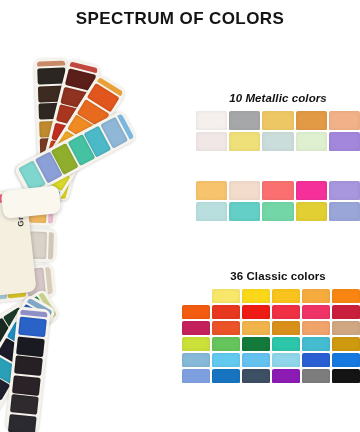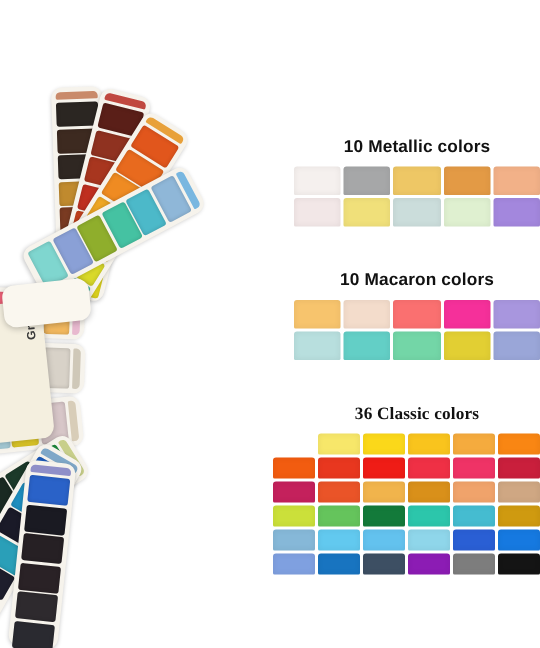--- a/index.html
+++ b/index.html
@@ -50,37 +50,38 @@
     font-size:11.5px;font-weight:bold;color:#111;text-align:center;
     margin:0 0 7px 0;letter-spacing:.1px;white-space:nowrap;
   }
   .grid{display:grid;gap:2px;}
   .swatch{
     border-radius:2px 2px 1px 1px;
     box-shadow:inset 0 0 4px rgba(0,0,0,.07);
   }
   .swatch.empty{background:transparent!important;box-shadow:none;}
 
-  .metallic-panel{left:196px;top:92px;width:164px;}
+  .metallic-panel{left:196px;top:92px;width:164px;font-style:italic;}
   .metallic-panel .grid{grid-template-columns:repeat(5,1fr);}
   .metallic-panel .swatch{height:19px;}
 
   .macaron-panel{left:196px;top:181px;width:164px;}
   .macaron-panel .grid{grid-template-columns:repeat(5,1fr);}
   .macaron-panel .swatch{height:19px;}
 
-  .classic-panel{left:182px;top:270px;width:178px;font-family:Liberation Serif, serif;}
+  .classic-panel{left:182px;top:270px;width:178px;}
   .classic-panel .panel-title{padding-left:14px;}
   .classic-panel .grid{grid-template-columns:repeat(6,1fr);gap:2px;}
   .classic-panel .swatch{height:14px;}
 </style>
 </head>
 <body>
 
 <div class="title-block">
+  <span class="title-line">SPECTRUM OF COLORS</span>
 </div>
 
 <div class="product-photo">
 
   <div class="strip" style="left:44px;top:0px;width:34px;height:120px;transform:rotate(-2deg);">
     <span class="cap" style="background:#c98a6a;"></span>
     <span class="pan" style="height:16px;background:#2b2622;"></span>
     <span class="pan" style="height:16px;background:#3d2a20;"></span>
     <span class="pan" style="height:16px;background:#2f2722;"></span>
     <span class="pan" style="height:16px;background:#c08a2e;"></span>
@@ -189,21 +190,20 @@
     <div class="swatch" style="background:#f2b188;"></div>
     <div class="swatch" style="background:#f2e7e7;"></div>
     <div class="swatch" style="background:#f0e07a;"></div>
     <div class="swatch" style="background:#cbdddb;"></div>
     <div class="swatch" style="background:#dff0d0;"></div>
     <div class="swatch" style="background:#a387dd;"></div>
   </div>
 </div>
 
 <div class="panel macaron-panel">
-  <div class="panel-title">10 Macaron colors</div>
   <div class="grid">
     <div class="swatch" style="background:#f7c46d;"></div>
     <div class="swatch" style="background:#f3dccb;"></div>
     <div class="swatch" style="background:#fa7070;"></div>
     <div class="swatch" style="background:#f5309a;"></div>
     <div class="swatch" style="background:#a896de;"></div>
     <div class="swatch" style="background:#b8dfde;"></div>
     <div class="swatch" style="background:#63cfc6;"></div>
     <div class="swatch" style="background:#73d6a7;"></div>
     <div class="swatch" style="background:#e2cf33;"></div>

